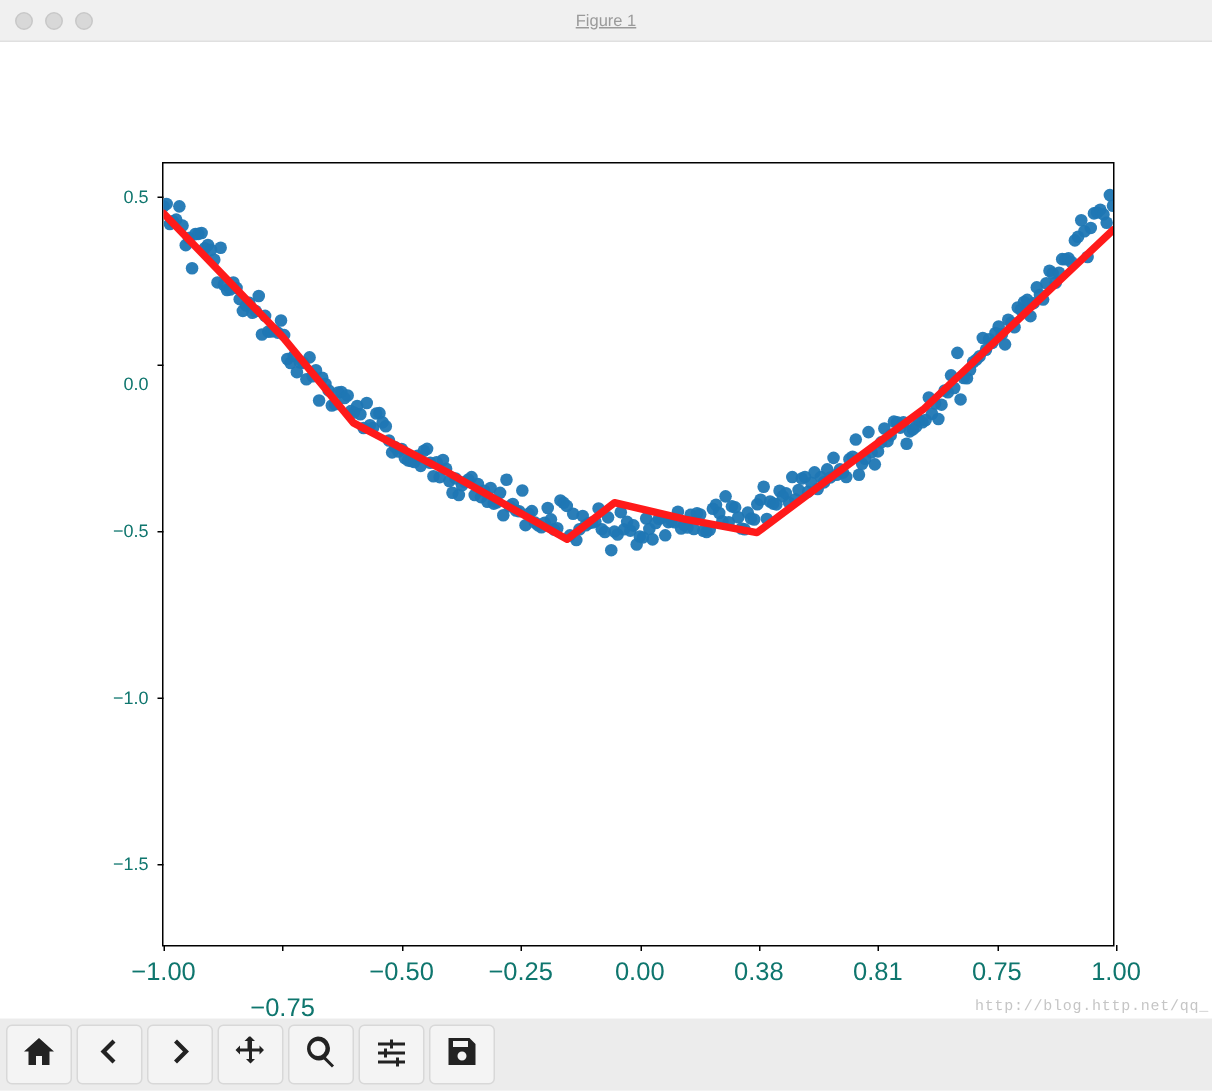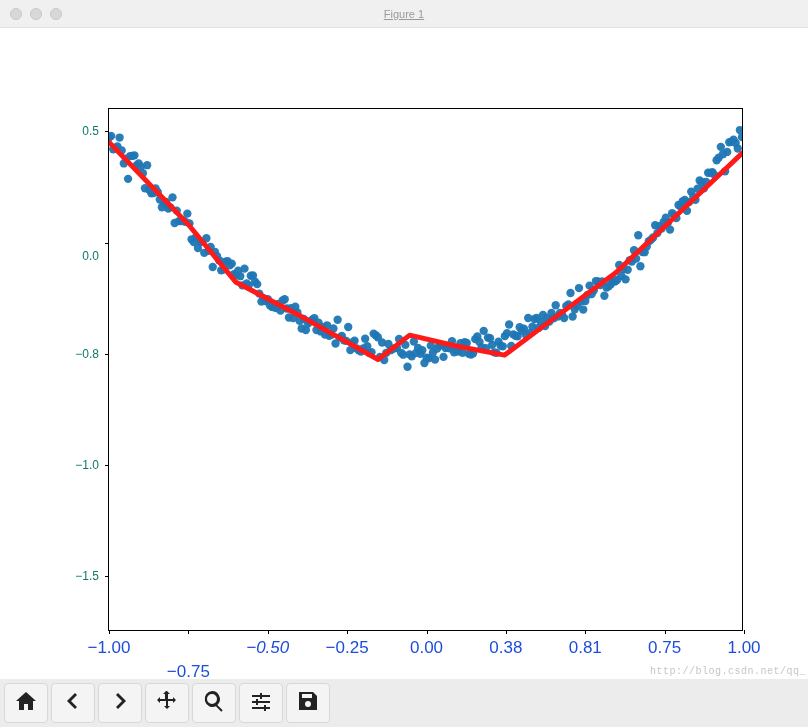--- a/index.html
+++ b/index.html
@@ -67,21 +67,21 @@
       font-size: 12px;
       color: #0f766e;
       white-space: nowrap;
     }
     .xtick-label {
       position: absolute;
       top: 100%;
       transform: translateX(-50%);
       padding-top: 8px;
       font-size: 17px;
-      color: #1d4ed8;
+      color: #0f766e;
       white-space: nowrap;
     }
     .tick-mark-y {
       position: absolute;
       left: -4px;
       width: 4px;
       height: 1px;
       background: #000;
     }
     .tick-mark-x {
@@ -438,49 +438,49 @@
           <circle cx="632.88" cy="21.15" r="4.2" fill="#1f77b4" fill-opacity="0.95"></circle>
           <circle cx="635.00" cy="28.26" r="4.2" fill="#1f77b4" fill-opacity="0.95"></circle>
         </g>
       <polyline id="fit-line" fill="none" stroke-linecap="round" stroke-linejoin="round" points="0.00,33.38 79.38,115.73 127.00,173.59 190.50,206.97 269.88,251.49 301.63,227.00 349.25,238.13 396.88,247.03 444.50,211.43 508.00,164.69 571.50,104.60 635.00,44.51" stroke="#ff1a1a" stroke-width="5"></polyline>
     </svg>
     <div id="yticks-container">
         <div class="ytick-label" style="top: 467.362px;">−1.5</div>
         <div class="tick-mark-y" style="top: 467.362px;"></div>
         <div class="ytick-label" style="top: 356.085px; margin-left: 24px;">−1.0</div>
         <div class="tick-mark-y" style="top: 356.085px;"></div>
-        <div class="ytick-label" style="top: 244.809px;">−0.8</div>
+        <div class="ytick-label" style="top: 244.809px;">−0.5</div>
         <div class="tick-mark-y" style="top: 244.809px;"></div>
         <div class="ytick-label" style="top: 147px;">0.0</div>
         <div class="tick-mark-y" style="top: 133.532px;"></div>
         <div class="ytick-label" style="top: 22.2553px;">0.5</div>
         <div class="tick-mark-y" style="top: 22.2553px;"></div>
       </div>
     <div id="xticks-container">
         <div class="xtick-label" style="left: 0px;">−1.00</div>
         <div class="tick-mark-x" style="left: 0px;"></div>
         <div class="xtick-label" style="left: 79.375px; margin-top: 24px;">−0.75</div>
         <div class="tick-mark-x" style="left: 79.375px;"></div>
-        <div class="xtick-label" style="left: 158.75px; font-style: italic;">−0.50</div>
+        <div class="xtick-label" style="left: 158.75px;">−0.50</div>
         <div class="tick-mark-x" style="left: 158.75px;"></div>
         <div class="xtick-label" style="left: 238.125px;">−0.25</div>
         <div class="tick-mark-x" style="left: 238.125px;"></div>
         <div class="xtick-label" style="left: 317.5px; text-align: center;">0.00</div>
         <div class="tick-mark-x" style="left: 317.5px;"></div>
         <div class="xtick-label" style="left: 396.875px;">0.38</div>
         <div class="tick-mark-x" style="left: 396.875px;"></div>
         <div class="xtick-label" style="left: 476.25px;">0.81</div>
         <div class="tick-mark-x" style="left: 476.25px;"></div>
         <div class="xtick-label" style="left: 555.625px;">0.75</div>
         <div class="tick-mark-x" style="left: 555.625px;"></div>
         <div class="xtick-label" style="left: 635px; text-align: center;">1.00</div>
         <div class="tick-mark-x" style="left: 635px;"></div>
       </div>
   </div>
-  <div class="watermark">http://blog.csdn.net/qq_</div>
+  <div class="watermark">http://blog.http.net/qq_</div>
 </div>
 
 <div class="toolbar">
   <div class="tb-btn" title="Home">
     <span>
       <svg viewBox="0 0 24 24">
           <path d="M12 3l10 9h-3v9h-5v-6H10v6H5v-9H2l10-9z"></path>
         </svg>
     </span>
   </div>

